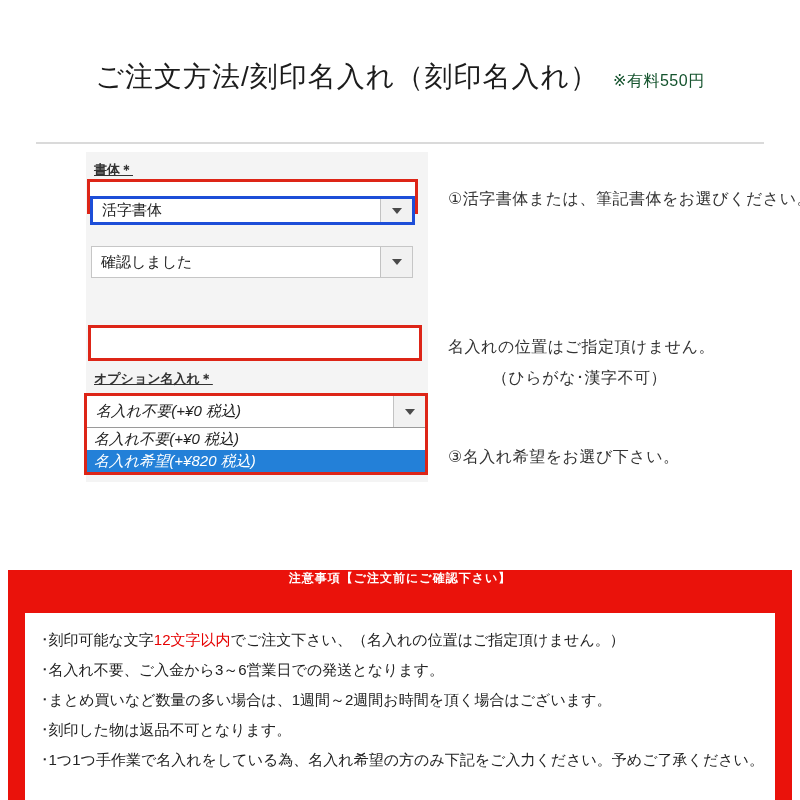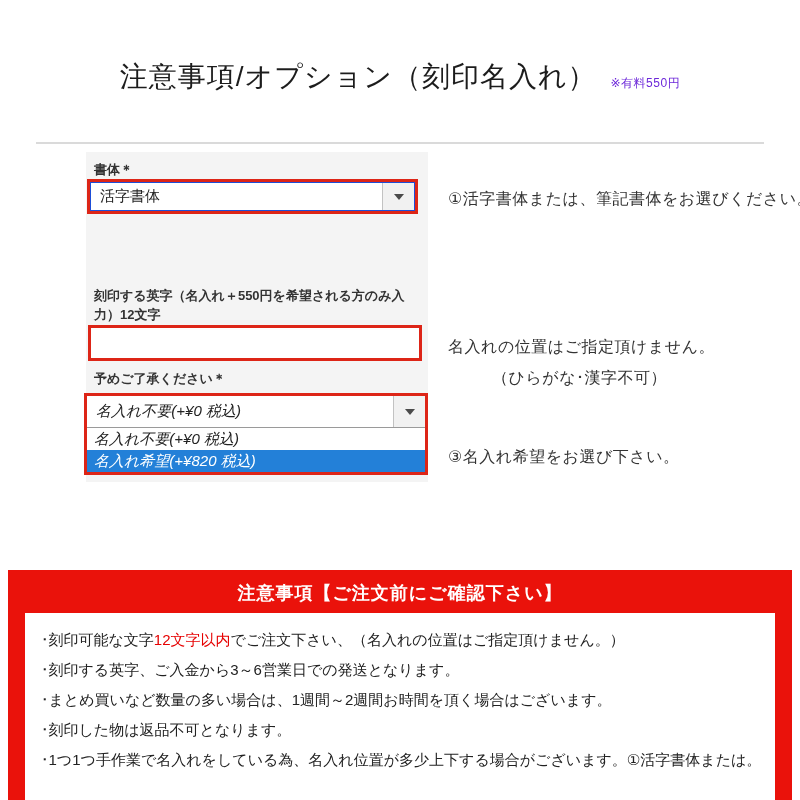--- a/index.html
+++ b/index.html
@@ -20,50 +20,50 @@
   }
   
   .title-row{
     position:absolute;top:58px;left:0;right:0;
     display:flex;justify-content:center;align-items:flex-end;gap:14px;
   }
   .page-title{
     font-size:28px;font-weight:500;color:#1c1c1c;letter-spacing:1px;
   }
   .price-note{
-    font-size:12px;color:#6d28d9;padding-bottom:4px;letter-spacing:.5px;
+    font-size:16px;color:#14532d;padding-bottom:4px;letter-spacing:.5px;
   }
   .divider{
     position:absolute;top:142px;left:36px;right:36px;height:2px;background:#dadada;
   }
   
   .form-panel{
     position:absolute;left:86px;top:152px;width:342px;height:330px;
     background:var(--panel-gray);
   }
   .f-label{
-    position:absolute;font-size:13px;font-weight:bold;color:#333;line-height:19px;
+    position:absolute;font-size:13px;font-weight:bold;color:#333;line-height:19px;text-decoration:underline;
   }
   .lbl-1{left:8px;top:8px;}
   .lbl-2{left:8px;top:72px;}
   .lbl-3{left:8px;top:134px;width:328px;}
   .lbl-4{left:8px;top:217px;}
   .red-frame{
     border:3px solid var(--highlight-border-red);
     background:#fff;
     position:absolute;
   }
   .sel1-frame{left:1px;top:27px;width:331px;height:35px;}
   .input-frame{left:2px;top:173px;width:334px;height:36px;}
   .sel3-frame{left:-2px;top:241px;width:344px;font-style:italic;}
   .select-box{
     display:flex;align-items:stretch;width:100%;height:100%;
     background:#fff;
   }
-  .select-box.blue-border{border:1px solid #1d4ed8;}
+  .select-box.blue-border{border:3px solid #1d4ed8;margin-top:14px;}
   .select-box.gray-border{border:1px solid #c6c6c6;}
   .sel2-box{
     position:absolute;left:5px;top:94px;width:322px;height:32px;
   }
   .sel3-box{height:32px;border-bottom:1px solid #9a9a9a;}
   .select-value{
     flex:1;display:flex;align-items:center;
     padding:0 9px;font-size:15px;color:#222;white-space:nowrap;overflow:hidden;
   }
   .select-btn{
@@ -96,60 +96,67 @@
   .ann-1{left:448px;top:189px;}
   .ann-2{left:448px;top:337px;}
   .ann-2b{left:492px;top:368px;}
   .ann-3{left:448px;top:447px;}
   
   .notice{
     position:absolute;left:8px;top:570px;width:784px;height:230px;
     background:var(--notice-red);
   }
   .notice-header{
-    text-align:center;color:#fff;font-weight:bold;font-size:18px;
-    padding-top:11px;letter-spacing:1px;font-family:Liberation Serif, serif;
+    text-align:center;color:#fff;font-weight:bold;font-size:12px;
+    letter-spacing:1px;font-family:Liberation Serif, serif;
   }
   .notice-body{
     position:absolute;left:17px;top:43px;width:750px;height:216px;
     background:#fff;padding:12px 8px 0 16px;
   }
   .notice-item{
     font-size:15px;color:#222;line-height:30px;white-space:nowrap;
   }
   .em-red{color:var(--em-text-red);}
 </style>
 </head>
 <body>
 
 <div class="title-row">
-  <div class="page-title">注意事項/オプション（刻印名入れ）</div>
+  <div class="page-title">ご注文方法/刻印名入れ（刻印名入れ）</div>
   <div class="price-note">※有料550円</div>
 </div>
 <div class="divider"></div>
 
 <div class="form-panel">
 
   <div class="f-label lbl-1">書体＊</div>
   <div class="red-frame sel1-frame">
     <div class="select-box blue-border">
       <div class="select-value">活字書体</div>
       <div class="select-btn">
         <span class="arrow-down"></span>
       </div>
     </div>
   </div>
 
+  <div class="sel2-box">
+    <div class="select-box gray-border">
+      <div class="select-value">確認しました</div>
+      <div class="select-btn">
+        <span class="arrow-down"></span>
+      </div>
+    </div>
+  </div>
 
-  <div class="f-label lbl-3">刻印する英字（名入れ＋550円を希望される方のみ入力）12文字</div>
   <div class="red-frame input-frame">
     <input class="text-input" type="text" value="" style="">
   </div>
 
-  <div class="f-label lbl-4">予めご了承ください＊</div>
+  <div class="f-label lbl-4">オプション名入れ＊</div>
   <div class="red-frame sel3-frame">
     <div class="select-box sel3-box">
       <div class="select-value">名入れ不要(+¥0 税込)</div>
       <div class="select-btn">
         <span class="arrow-down"></span>
       </div>
     </div>
     <div class="dropdown-list">
       <div class="dd-option">名入れ不要(+¥0 税込)</div>
       <div class="dd-option selected">名入れ希望(+¥820 税込)</div>
@@ -160,18 +167,18 @@
 
 <div class="annotation ann-1">①活字書体または、筆記書体をお選びください。</div>
 <div class="annotation ann-2">名入れの位置はご指定頂けません。</div>
 <div class="annotation ann-2b">（ひらがな･漢字不可）</div>
 <div class="annotation ann-3">③名入れ希望をお選び下さい。</div>
 
 <div class="notice">
   <div class="notice-header">注意事項【ご注文前にご確認下さい】</div>
   <div class="notice-body">
     <div class="notice-item"><span>･刻印可能な文字</span><span class="em-red">12文字以内</span><span>でご注文下さい、（名入れの位置はご指定頂けません。）</span></div>
-    <div class="notice-item"><span>･刻印する英字、ご入金から3～6営業日での発送となります。</span><span class="em-red"></span><span></span></div>
+    <div class="notice-item"><span>･名入れ不要、ご入金から3～6営業日での発送となります。</span><span class="em-red"></span><span></span></div>
     <div class="notice-item"><span>･まとめ買いなど数量の多い場合は、1週間～2週間お時間を頂く場合はございます。</span><span class="em-red"></span><span></span></div>
     <div class="notice-item"><span>･刻印した物は返品不可となります。</span><span class="em-red"></span><span></span></div>
-    <div class="notice-item"><span>･1つ1つ手作業で名入れをしている為、名入れ位置が多少上下する場合がございます。①活字書体または。</span><span class="em-red"></span><span></span></div>
+    <div class="notice-item"><span>･1つ1つ手作業で名入れをしている為、名入れ希望の方のみ下記をご入力ください。予めご了承ください。</span><span class="em-red"></span><span></span></div>
   </div>
 </div>
 
 </body></html>

